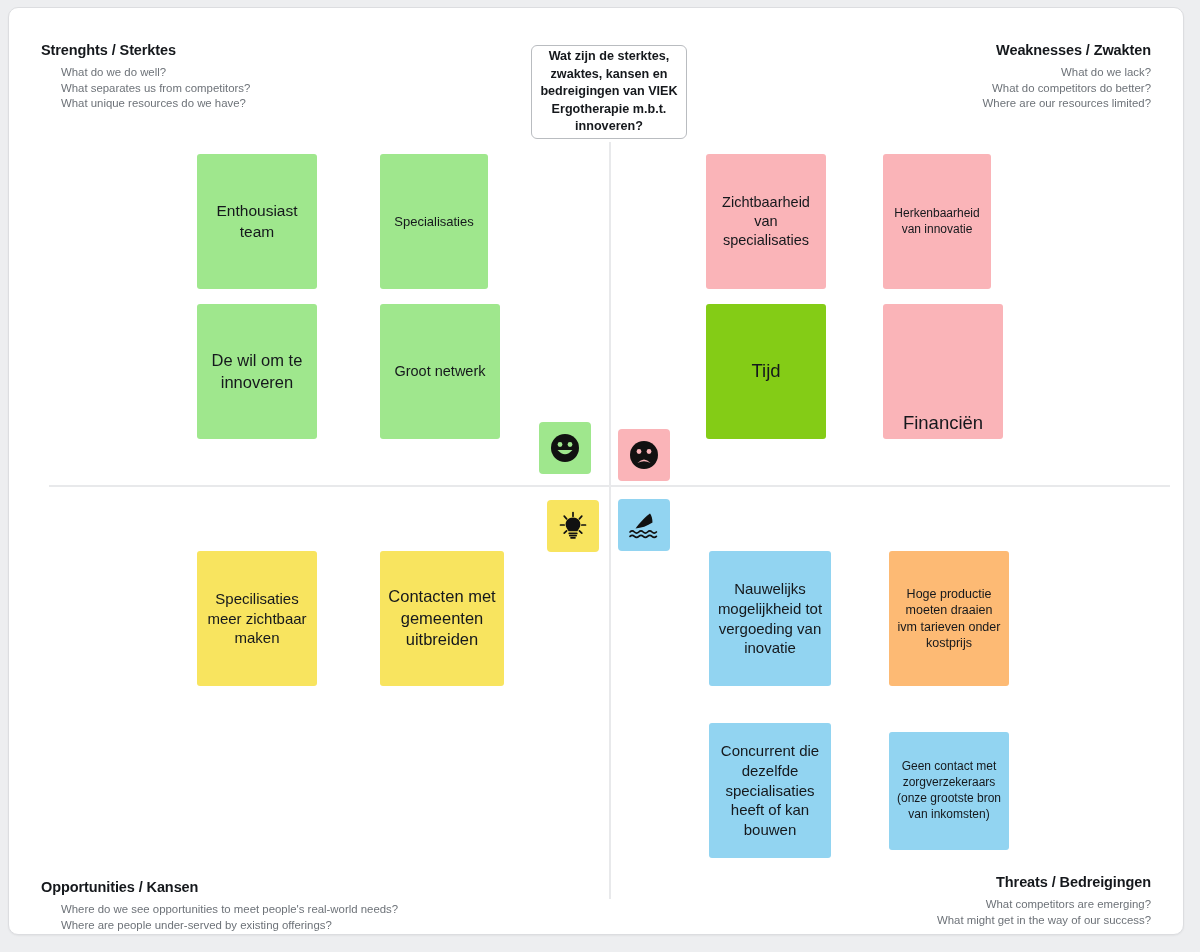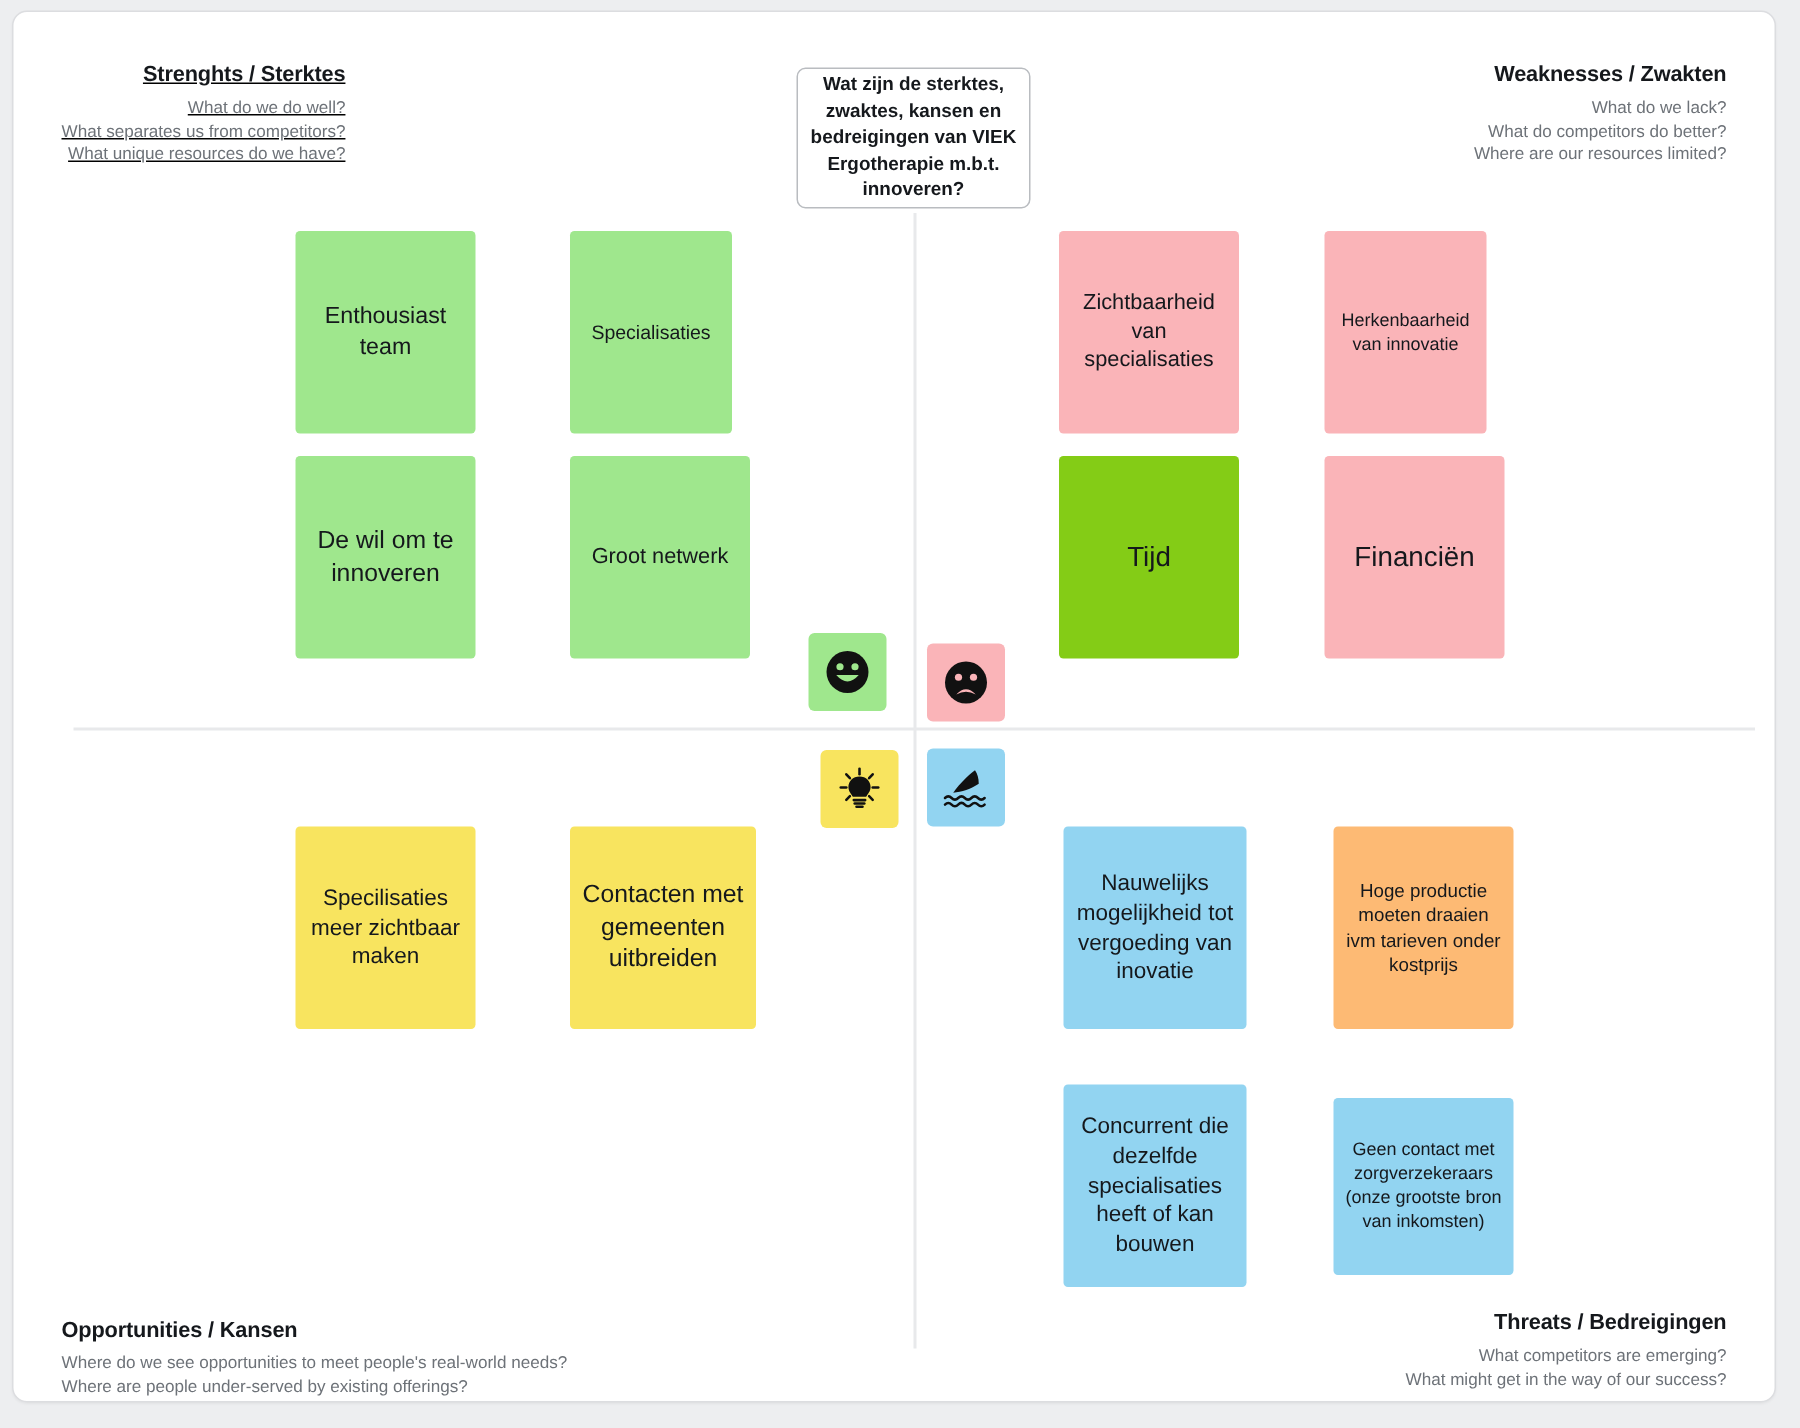--- a/index.html
+++ b/index.html
@@ -55,22 +55,23 @@
     font-size: 14.5px;
     font-weight: bold;
     color: #15181c;
     margin: 0 0 7px 0;
     letter-spacing: -0.1px;
   }
   .quad-head .q {
     font-size: 11.4px;
     color: #6d7278;
     line-height: 15.5px;
-  }
-  .head-tl { left: 32px;  top: 34px;  text-align: right; text-decoration: underline; }
+    margin-left: 20px;
+  }
+  .head-tl { left: 32px;  top: 34px;  text-align: left; }
   .head-tr { right: 32px; top: 34px;  text-align: right; }
   .head-bl { left: 32px;  top: 871px; text-align: left; }
   .head-br { right: 32px; top: 866px; text-align: right; }
   .head-tr .title, .head-br .title { text-align: right; }
 
   
   .question-box {
     position: absolute;
     left: 522px;
     top: 37px;
@@ -175,21 +176,21 @@
 
     <div class="note" style="left:697px; top:146px; width:120px; height:135px; background:#FAB4B8; font-size:14.5px;">
       <span>Zichtbaarheid van specialisaties</span>
     </div>
     <div class="note" style="left:874px; top:146px; width:108px; height:135px; background:#FAB4B8; font-size:12px;">
       <span>Herkenbaarheid van innovatie</span>
     </div>
     <div class="note" style="left:697px; top:296px; width:120px; height:135px; background:#84cc16; font-size:18.5px;">
       <span>Tijd</span>
     </div>
-    <div class="note" style="left:874px; top:296px; width:120px; height:135px; background:#FAB4B8; font-size:18.5px;">
+    <div class="note" style="left:874px; top:296px; width:120px; height:135px; background:#FAB4B8; font-size:18.5px;align-items:flex-end;">
       <span>Financiën</span>
     </div>
 
     <div class="note" style="left:188px; top:543px; width:120px; height:135px; background:#F8E45F; font-size:15px;">
       <span>Specilisaties meer zichtbaar maken</span>
     </div>
     <div class="note" style="left:371px; top:543px; width:124px; height:135px; background:#F8E45F; font-size:16.5px;">
       <span>Contacten met gemeenten uitbreiden</span>
     </div>
 

